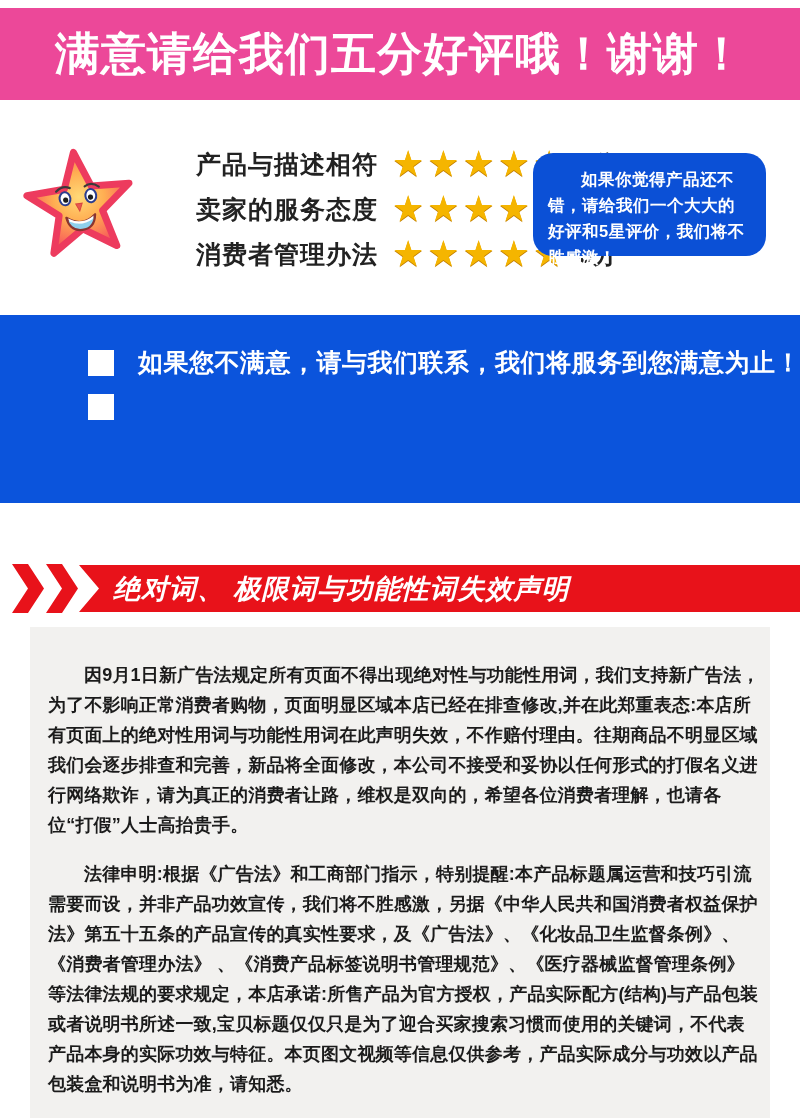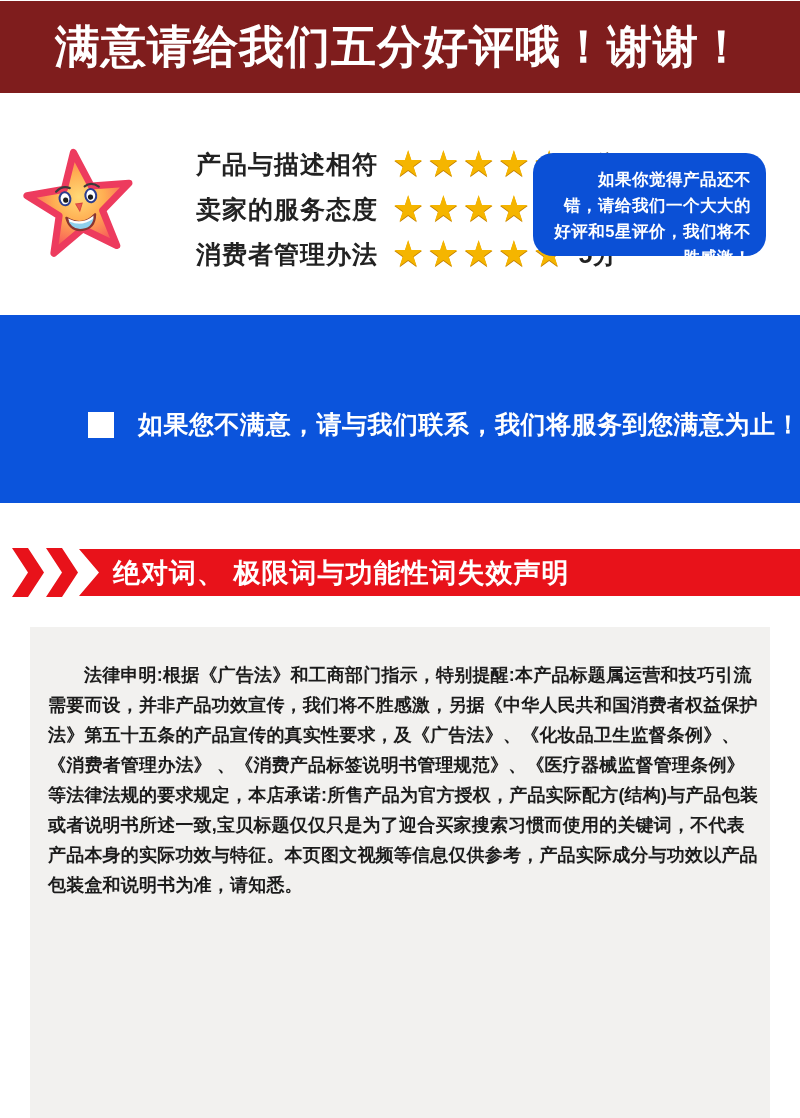--- a/index.html
+++ b/index.html
@@ -1,48 +1,48 @@
 <!DOCTYPE html>
 <html><head>
 <meta charset="utf-8">
 <style>
   * { margin:0; padding:0; box-sizing:border-box; }
   html,body { background:#ffffff; }
   body { font-family:"Liberation Sans","DejaVu Sans",sans-serif; width:800px; }
   .page { position:relative; width:800px; height:1118px; background:#ffffff; overflow:hidden; }
 
   
-  .banner { position:absolute; left:0; top:1px; width:800px; height:92px;
-            background:#7f1d1d; display:flex; align-items:center; justify-content:center; }
+  .banner { position:absolute; left:0; top:8px; width:800px; height:92px;
+            background:#ec4899; display:flex; align-items:center; justify-content:center; }
   .banner-title { color:#ffffff; font-size:45px; font-weight:bold; letter-spacing:1px; white-space:nowrap; }
 
   
   .mascot { position:absolute; left:20px; top:140px; width:120px; height:128px; }
   .rating-rows { position:absolute; left:148px; top:146px; display:flex; flex-direction:column; gap:9px; }
   .rating-row { display:flex; align-items:center; height:36px;margin-left:48px; }
   .rating-label { font-size:25px; font-weight:600; color:#222222; letter-spacing:1px; }
   .rating-stars { font-size:36px; color:#F5B500; margin:0 10px 0 14px; letter-spacing:3px;
                   text-shadow:0 1px 0 #C07D00; line-height:1; }
   .rating-score { font-size:25px; font-weight:600; color:#222222; }
 
   .note-box { position:absolute; left:533px; top:153px; width:233px; height:103px;
-              background:#0B50D6; border-radius:20px; padding:13px 15px;text-align:right; }
+              background:#0B50D6; border-radius:20px; padding:13px 15px; }
   .note-text { color:#ffffff; font-size:16.5px; line-height:26px; font-weight:bold;
                text-indent:2em; letter-spacing:.5px; }
 
   
   .promise-box { position:absolute; left:0; top:315px; width:800px; height:188px;
                  background:#0B54DC; padding:31px 20px 0 88px; display:flex;
-                 flex-direction:row; gap:15px; }
+                 flex-direction:column; gap:15px; }
   .promise-item { display:flex; align-items:center; }
   .promise-bullet { width:26px; height:26px; background:#ffffff; margin-right:24px; flex:0 0 auto; }
   .promise-text { color:#ffffff; font-size:25px; font-weight:bold; letter-spacing:.5px; white-space:nowrap; }
 
   
-  .decl-header { position:absolute; left:0; top:548px; width:664px; height:49px; }
+  .decl-header { position:absolute; left:0; top:564px; width:664px; height:49px;font-style:italic; }
   .chev { position:absolute; top:0; width:32px; height:49px; background:#E8121A;
           clip-path:polygon(0 0,50% 0,100% 50%,50% 100%,0 100%,50% 50%); }
   .chev-1 { left:12px; } .chev-2 { left:46px; }
   .decl-bar { position:absolute; left:79px; top:1px; width:721px; height:47px; background:#E8121A;
               clip-path:polygon(0 0,100% 0,100% 100%,0 100%,20px 50%);
               display:flex; align-items:center; padding-left:34px; }
   .decl-title { color:#ffffff; font-size:27px; font-weight:bold; letter-spacing:1px; white-space:nowrap; }
 
   
   .legal-box { position:absolute; left:30px; top:627px; width:740px; height:491px;
@@ -117,17 +117,18 @@
 
   <div class="decl-header">
     <span class="chev chev-1"></span>
     <span class="chev chev-2"></span>
     <div class="decl-bar">
       <span class="decl-title">绝对词、 极限词与功能性词失效声明</span>
     </div>
   </div>
 
   <div class="legal-box">
+    <p class="indent">因9月1日新广告法规定所有页面不得出现绝对性与功能性用词，我们支持新广告法，为了不影响正常消费者购物，页面明显区域本店已经在排查修改,并在此郑重表态:本店所有页面上的绝对性用词与功能性用词在此声明失效，不作赔付理由。往期商品不明显区域我们会逐步排查和完善，新品将全面修改，本公司不接受和妥协以任何形式的打假名义进行网络欺诈，请为真正的消费者让路，维权是双向的，希望各位消费者理解，也请各位“打假”人士高抬贵手。</p>
     <p class="indent">法律申明:根据《广告法》和工商部门指示，特别提醒:本产品标题属运营和技巧引流需要而设，并非产品功效宣传，我们将不胜感激，另据《中华人民共和国消费者权益保护法》第五十五条的产品宣传的真实性要求，及《广告法》、《化妆品卫生监督条例》、《消费者管理办法》 、《消费产品标签说明书管理规范》、《医疗器械监督管理条例》等法律法规的要求规定，本店承诺:所售产品为官方授权，产品实际配方(结构)与产品包装或者说明书所述一致,宝贝标题仅仅只是为了迎合买家搜索习惯而使用的关键词，不代表产品本身的实际功效与特征。本页图文视频等信息仅供参考，产品实际成分与功效以产品包装盒和说明书为准，请知悉。</p>
 
   </div>
 
 </div>
 
 </body></html>

